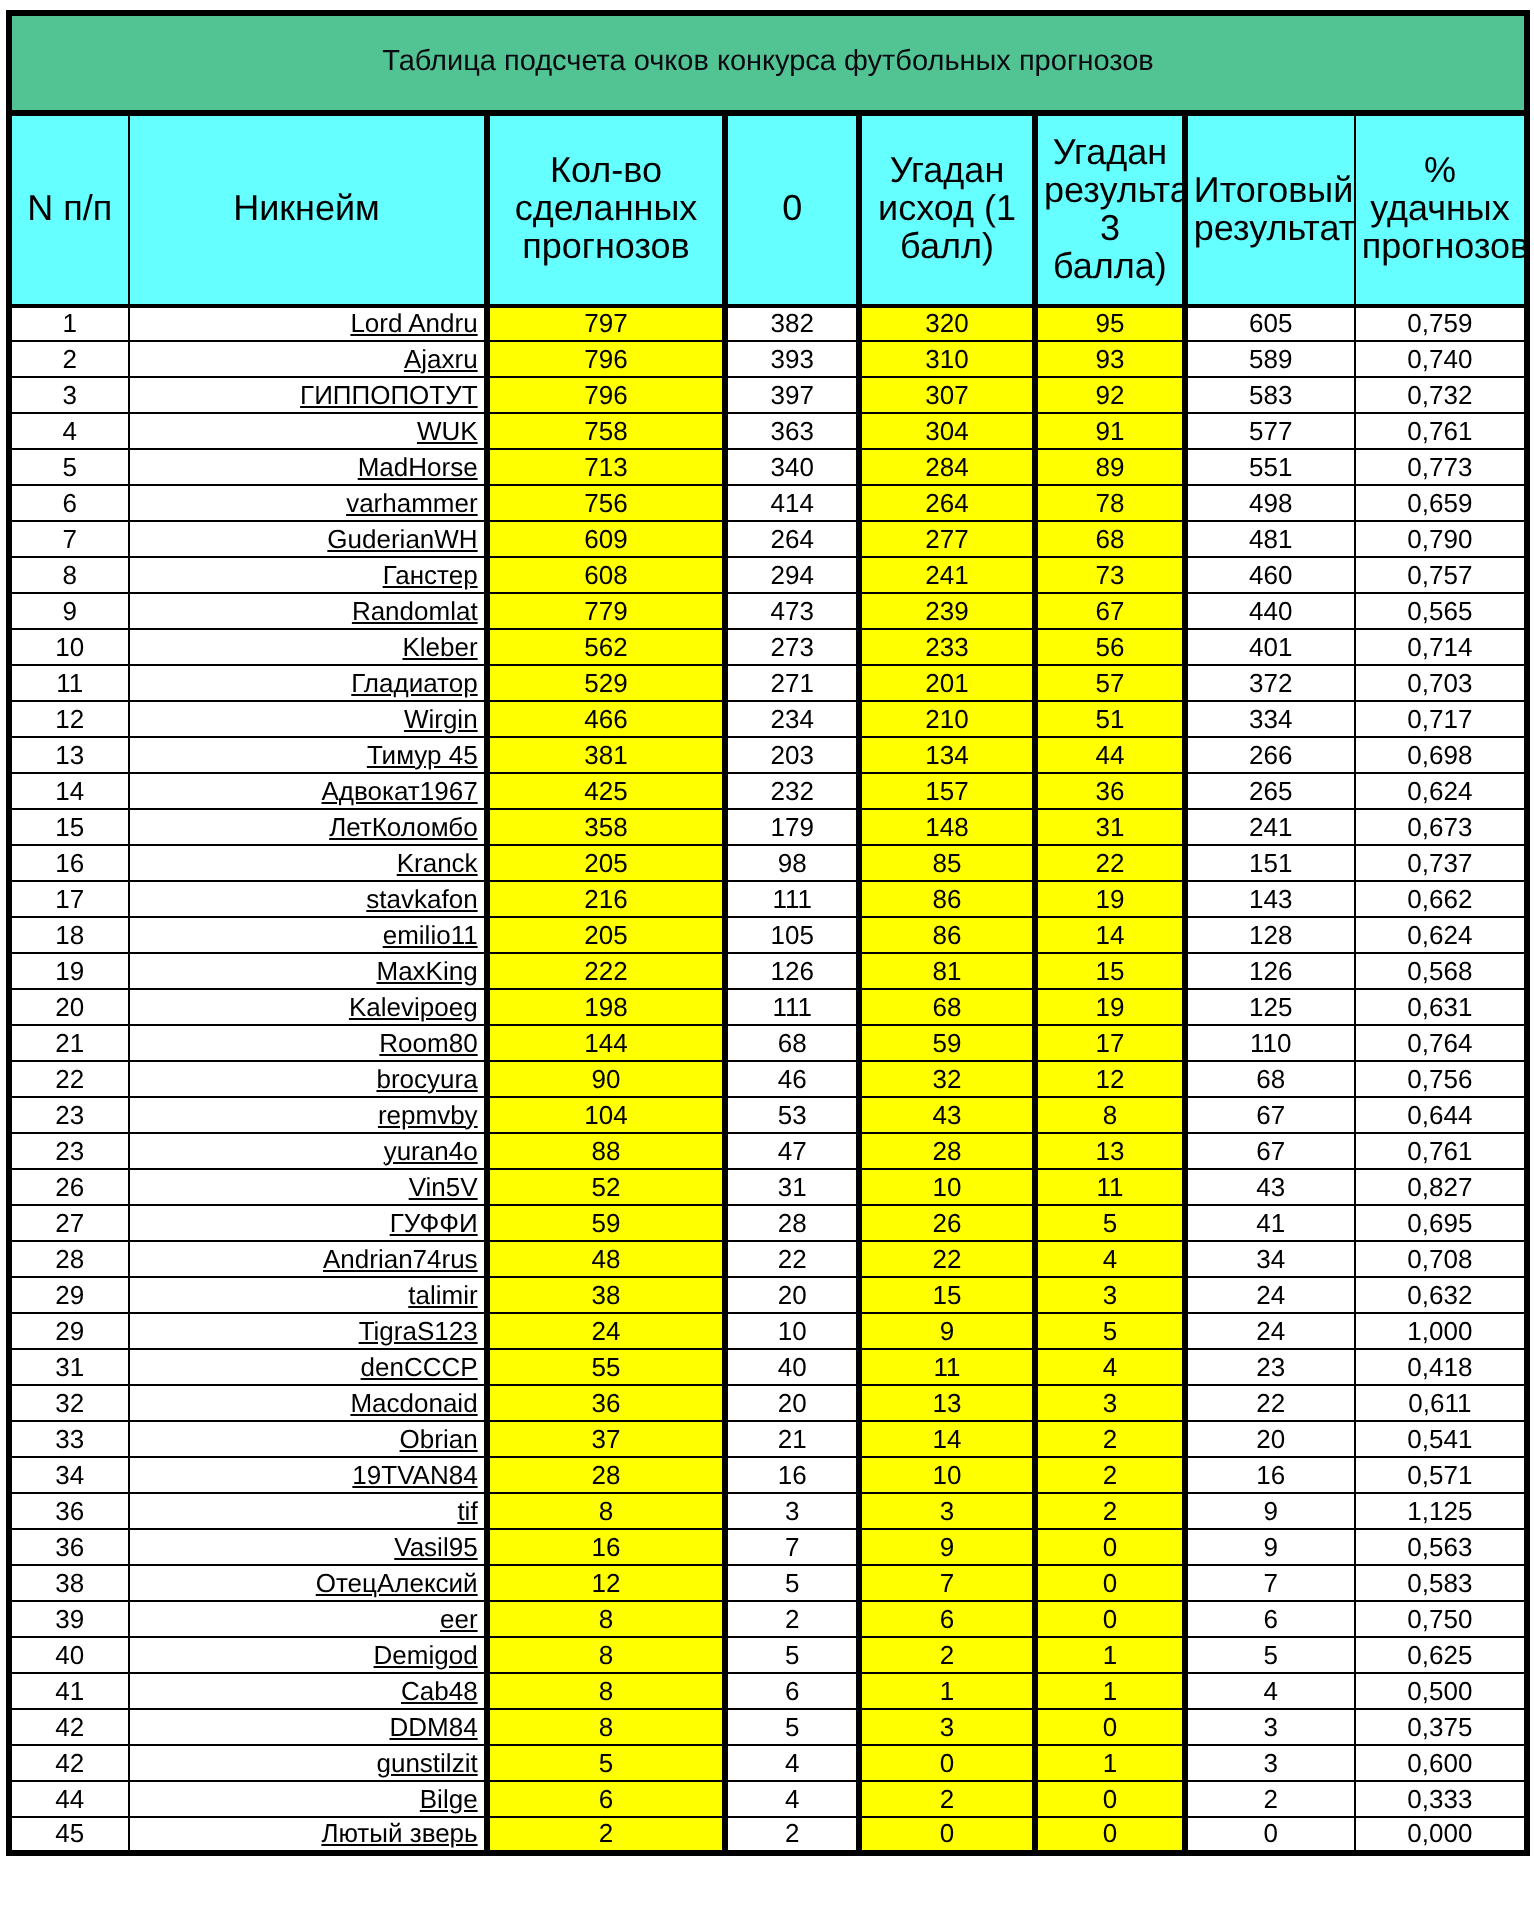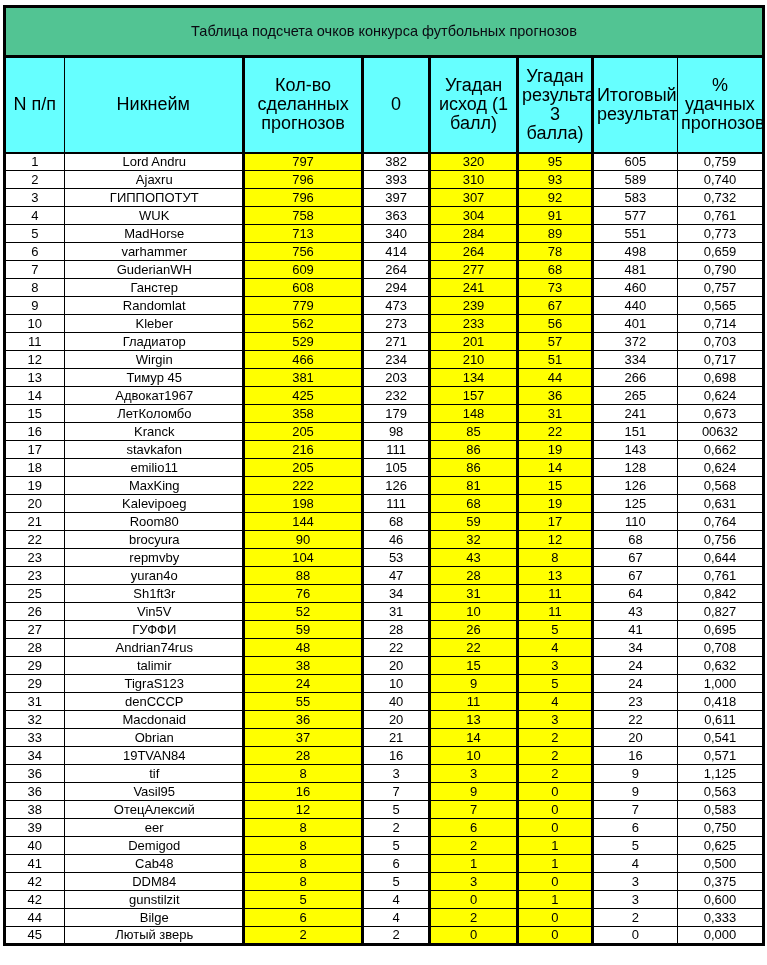--- a/index.html
+++ b/index.html
@@ -52,21 +52,21 @@
     white-space:normal;
     border-bottom:2px solid var(--border);
   }
   
   .bL{border-left:3px solid var(--border);}
   .bR{border-right:3px solid var(--border);}
   
   tr.data-row{height:18px;}
   tr.data-row td{white-space:nowrap;}
   td.yellow{background:var(--highlight-bg);}
-  td.c-nick{text-align:center;padding-left:5px;}
+  td.c-nick{text-align:right;padding-left:5px;text-decoration:underline;}
 </style>
 </head>
 <body>
 
 <div class="sheet">
   <table class="score-table">
     <colgroup>
       <col style="width:59px">
       <col style="width:177px">
       <col style="width:118px">
@@ -242,21 +242,21 @@
           <td class="c-pct">0,673</td>
         </tr>
         <tr class="data-row">
           <td class="c-rank">16</td>
           <td class="c-nick">Kranck</td>
           <td class="c-pred yellow bL bR">205</td>
           <td class="c-zero">98</td>
           <td class="c-out yellow bL bR">85</td>
           <td class="c-res yellow bL bR">22</td>
           <td class="c-total">151</td>
-          <td class="c-pct">00632</td>
+          <td class="c-pct">0,737</td>
         </tr>
         <tr class="data-row">
           <td class="c-rank">17</td>
           <td class="c-nick">stavkafon</td>
           <td class="c-pred yellow bL bR">216</td>
           <td class="c-zero">111</td>
           <td class="c-out yellow bL bR">86</td>
           <td class="c-res yellow bL bR">19</td>
           <td class="c-total">143</td>
           <td class="c-pct">0,662</td>
@@ -325,30 +325,20 @@
           <td class="c-rank">23</td>
           <td class="c-nick">yuran4o</td>
           <td class="c-pred yellow bL bR">88</td>
           <td class="c-zero">47</td>
           <td class="c-out yellow bL bR">28</td>
           <td class="c-res yellow bL bR">13</td>
           <td class="c-total">67</td>
           <td class="c-pct">0,761</td>
         </tr>
         <tr class="data-row">
-          <td class="c-rank">25</td>
-          <td class="c-nick">Sh1ft3r</td>
-          <td class="c-pred yellow bL bR">76</td>
-          <td class="c-zero">34</td>
-          <td class="c-out yellow bL bR">31</td>
-          <td class="c-res yellow bL bR">11</td>
-          <td class="c-total">64</td>
-          <td class="c-pct">0,842</td>
-        </tr>
-        <tr class="data-row">
           <td class="c-rank">26</td>
           <td class="c-nick">Vin5V</td>
           <td class="c-pred yellow bL bR">52</td>
           <td class="c-zero">31</td>
           <td class="c-out yellow bL bR">10</td>
           <td class="c-res yellow bL bR">11</td>
           <td class="c-total">43</td>
           <td class="c-pct">0,827</td>
         </tr>
         <tr class="data-row">

